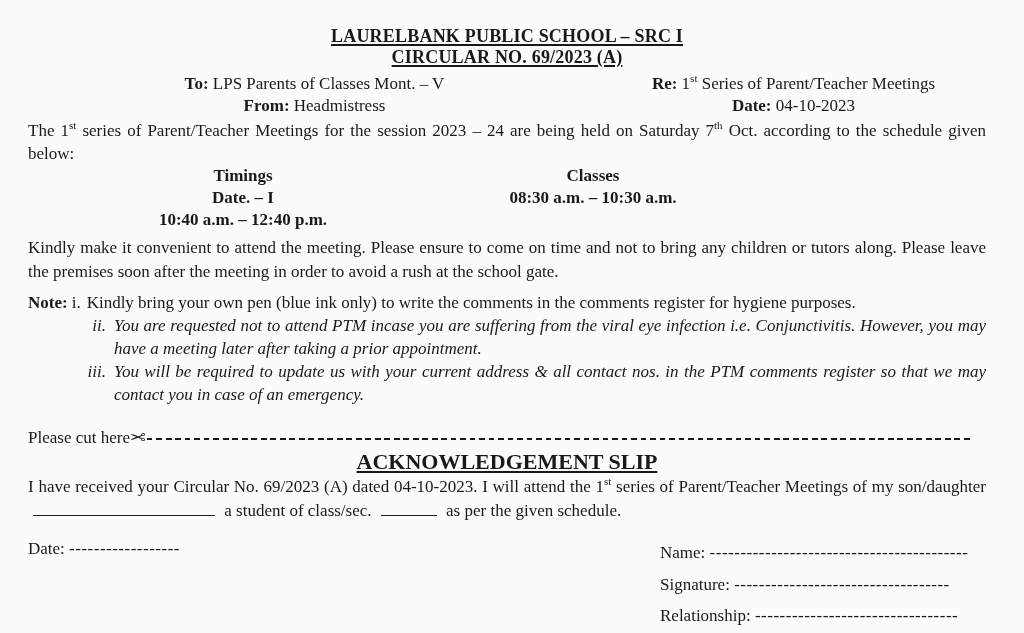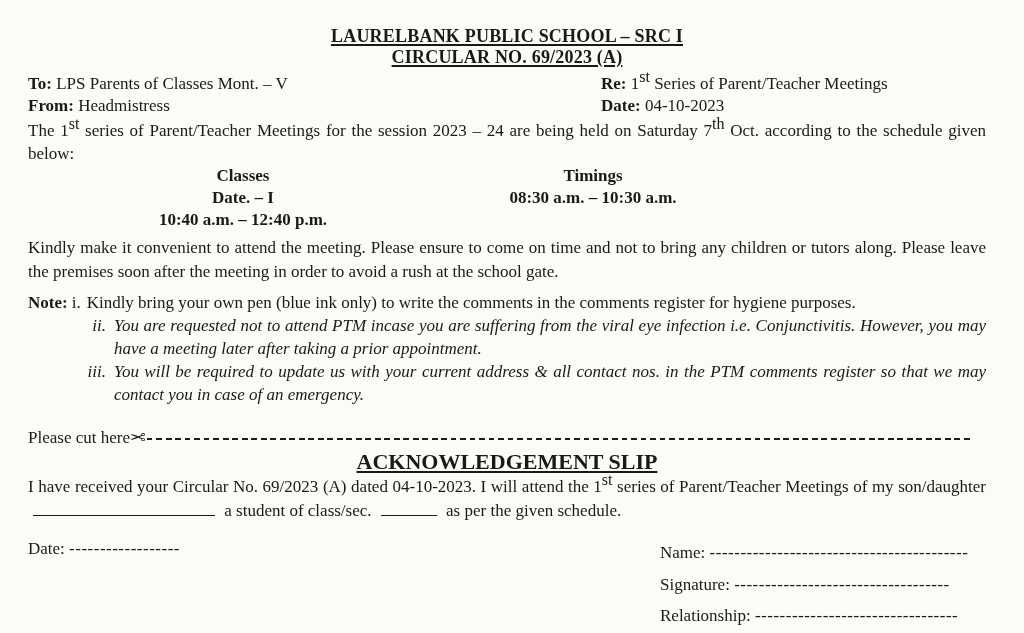--- a/index.html
+++ b/index.html
@@ -6,23 +6,23 @@
   html,body { width:1024px; height:633px; }
   body { background:#fbfbf8; overflow:hidden; }
   .page {
     width:1024px; height:633px;
     font-family:"Liberation Serif", serif;
     font-size:17px; color:#191919;
     padding:26px 38px 0 28px;
   }
   .doc-title { text-align:center; font-weight:bold; font-size:18px; line-height:21px; letter-spacing:.2px; }
   .doc-title .u { text-decoration:underline; text-underline-offset:2px; text-decoration-thickness:1.5px; }
-  .meta-grid { display:grid; grid-template-columns:1fr 385px; margin-top:5px; line-height:22px; }
+  .meta-grid { display:grid; grid-template-columns:1fr 385px; margin-top:5px; line-height:22px;text-align:center; }
   b.lbl { font-weight:bold; }
-  sup { font-size:16px; line-height:0; vertical-align:super; }
+  sup { font-size:11px; line-height:0; vertical-align:super; }
   .intro { text-align:justify; line-height:23px; margin-top:2px; }
   .schedule { font-weight:bold; }
   .schedule .srow { display:grid; grid-template-columns:430px 270px; line-height:22px; text-align:center; }
   .para { text-align:justify; line-height:24px; margin-top:5px; }
   .notes { margin-top:7px; line-height:23px; }
   .note-first { text-align:justify; }
   .note-first .num { padding:0 6px 0 4px; }
   .note-row { display:flex; margin-left:52px;font-style:italic; }
   .note-num { width:26px; text-align:right; flex:none; }
   .note-text { margin-left:8px; text-align:justify; flex:1; }
@@ -69,22 +69,22 @@
     <div>
       <b class="lbl">Date:</b>
       <span>04-10-2023</span>
     </div>
   </div>
 
   <div class="intro"><span>The 1</span><sup>st</sup><span> series of Parent/Teacher Meetings for the session 2023 – 24 are being held on Saturday 7</span><sup>th</sup><span> Oct. according to the schedule given below:</span></div>
 
   <div class="schedule">
     <div class="srow">
+      <div>Timings</div>
       <div>Classes</div>
-      <div>Timings</div>
     </div>
     <div class="srow">
       <div>Date. – I</div>
       <div>08:30 a.m. – 10:30 a.m.</div>
     </div>
     <div class="srow">
       <div>10:40 a.m. – 12:40 p.m.</div>
     </div>
   </div>
 

